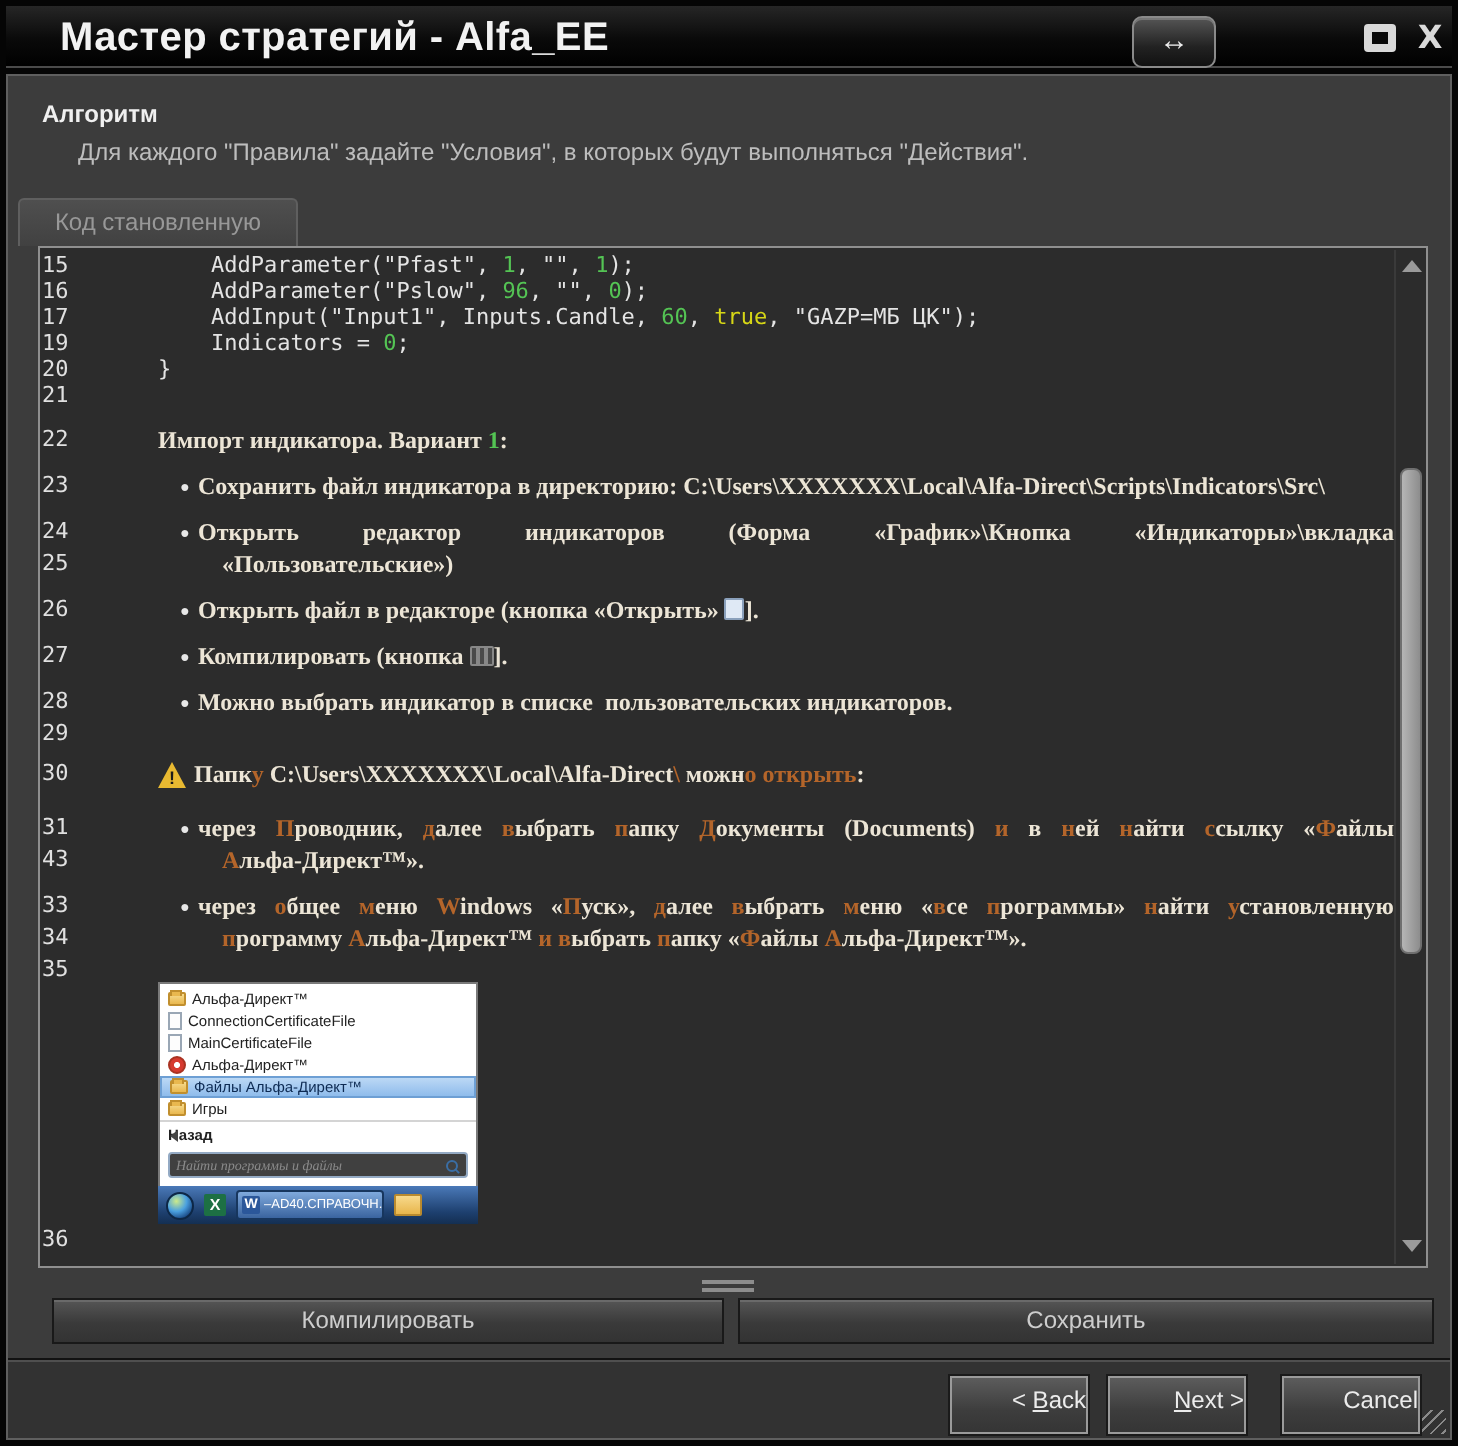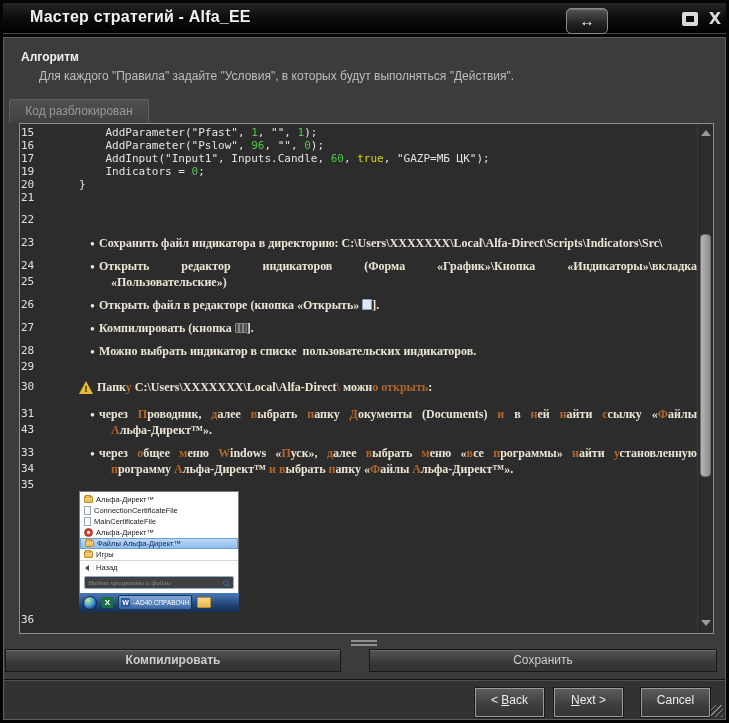--- a/index.html
+++ b/index.html
@@ -8,21 +8,21 @@
     position:relative; width:729px; height:723px; background:#050505;
     font-family:"Liberation Sans", sans-serif; overflow:hidden;
   }
   
   .titlebar {
     position:absolute; left:3px; top:3px; right:3px; height:31px;
     background:linear-gradient(#262626,#0a0a0a 55%,#000);
     border-bottom:1px solid #4a4a4a;
   }
   .title-text {
-    position:absolute; left:27px; top:5px; font-size:16px; font-weight:bold;
+    position:absolute; left:27px; top:5px; font-size:20px; font-weight:bold;
     color:#f2f2f2; letter-spacing:0.2px;
   }
   .btn-resize {
     position:absolute; left:563px; top:5px; width:42px; height:26px;
     background:linear-gradient(#555,#222 60%,#111);
     border:1px solid #8a8a8a; border-radius:5px;
     color:#eee; font-size:15px; font-weight:bold; text-align:center; line-height:24px;
     box-shadow:inset 0 1px 0 #777;
   }
   .btn-max {
@@ -121,32 +121,32 @@
   .split-handle {
     position:absolute; left:347px; top:4px; width:26px; height:6px;
     border-top:2px solid #8d8d8d; border-bottom:2px solid #8d8d8d;
   }
   .act-btn {
     position:absolute; top:611px; height:23px;
     background:linear-gradient(#565656,#3a3a3a 55%,#333);
     border:1px solid #191919; box-shadow:inset 0 1px 0 #6a6a6a;
     color:#cdcdcd; font-size:12px; text-align:center; line-height:21px;
   }
-  .act-compile { left:1px;  width:336px;font-weight:bold; }
+  .act-compile { left:22px;  width:336px; }
   .act-save    { left:365px; width:348px; }
   
   .footer {
     position:absolute; left:0; right:0; bottom:0; height:40px;
     background:#323232; border-top:1px solid #121212; box-shadow:inset 0 1px 0 #4f4f4f;
   }
   .f-btn {
     position:absolute; top:8px; width:69px; height:29px;
     background:linear-gradient(#5c5c5c,#3d3d3d 60%,#353535);
     border:1px solid #9a9a9a; outline:1px solid #1a1a1a;
-    color:#ececec; font-size:12px; text-align:center; line-height:22px;
+    color:#ececec; font-size:12px; text-align:right; line-height:22px;
   }
   .f-back   { left:471px; }
   .f-next   { left:550px; }
   .f-cancel { left:637px; }
   .grip {
     position:absolute; right:2px; bottom:2px; width:12px; height:12px;
     background:repeating-linear-gradient(135deg, transparent 0 3px, #8a8a8a 3px 4px);
   }
   
   .sm { position:relative; width:160px; height:121px; border:1px solid #7a7a7a; background:#fff;
@@ -157,21 +157,21 @@
   .sm-item.ind { }
   .sm-item.sel { background:linear-gradient(#bcd8f5,#8fbcec); border:1px solid #6d9fd4; color:#0d2a52; }
   .ic-folder { flex:none; width:9px; height:7px; background:linear-gradient(#f7dc90,#e9b84f);
                border:1px solid #c18f2e; border-radius:1px; position:relative; }
   .ic-folder::before { content:""; position:absolute; left:0; top:-2px; width:4px; height:2px;
                background:#e9b84f; border:1px solid #c18f2e; border-bottom:none; }
   .ic-file { flex:none; width:7px; height:9px; background:#fdfdfd; border:1px solid #9aa7b5; }
   .ic-app  { flex:none; width:9px; height:9px; border-radius:50%;
              background:radial-gradient(circle at 50% 50%, #fff 28%, #d63a2f 32%); border:1px solid #a32; }
   .sm-back { border-top:1px solid #d4d4d4; height:13px; display:flex; align-items:center;
-             padding-left:16px; font-size:7.5px; color:#222; position:relative; }
+             padding-left:4px; font-size:7.5px; color:#222; position:relative;font-weight:bold; }
   .sm-back .arr { position:absolute; left:5px; top:4px; width:0; height:0;
              border-top:3px solid transparent; border-bottom:3px solid transparent; border-right:4px solid #444; }
   .sm-search { height:20px; padding:3px 4px; background:#fff; }
   .sm-search .box { height:13px; border:1px solid #94aac4; border-radius:2px; background:#404040;
              display:flex; align-items:center; justify-content:space-between; padding:0 3px; }
   .sm-search .ph { font:italic 7px "Liberation Serif", serif; color:#8a8a8a; white-space:nowrap; overflow:hidden; }
   .mag { position:relative; flex:none; width:6px; height:6px; margin-right:1px; }
   .mag::before { content:""; position:absolute; left:0; top:0; width:4px; height:4px;
              border:1px solid #3a6ea5; border-radius:50%; }
   .mag::after { content:""; position:absolute; width:3px; height:1px; background:#3a6ea5;
@@ -199,21 +199,21 @@
     <div class="title-text">Мастер стратегий - Alfa_EE</div>
     <div class="btn-resize">↔</div>
     <div class="btn-max"></div>
     <div class="btn-close">X</div>
   </div>
 
   <div class="body">
     <div class="hdr-title">Алгоритм</div>
     <div class="hdr-sub">Для каждого "Правила" задайте "Условия", в которых будут выполняться "Действия".</div>
 
-    <div class="tab">Код разблокирован</div>
+    <div class="tab">Код становленную</div>
 
     <div class="editor">
       <div class="lines" id="lines">
           <div class="row r-code">
             <span class="ln">15</span>
             <div class="ct"><span>    AddParameter("Pfast", </span><span class="g">1</span><span>, "", </span><span class="g">1</span><span>);</span></div>
           </div>
           <div class="row r-code">
             <span class="ln">16</span>
             <div class="ct"><span>    AddParameter("Pslow", </span><span class="g">96</span><span>, "", </span><span class="g">0</span><span>);</span></div>
@@ -229,20 +229,21 @@
           <div class="row r-code">
             <span class="ln">20</span>
             <div class="ct"><span>}</span></div>
           </div>
           <div class="row r-code">
             <span class="ln">21</span>
             <div class="ct"></div>
           </div>
           <div class="row r-note">
             <span class="ln">22</span>
+            <div class="ct"><span>Импорт индикатора. Вариант </span><span class="g">1</span><span>:</span></div>
           </div>
           <div class="row r-bullet">
             <span class="ln">23</span>
             <div class="ct">
               <span class="blt">●</span>
               <div class="txt"><span>Сохранить файл индикатора в директорию: C:\Users\XXXXXXX\Local\Alfa-Direct\Scripts\Indicators\Src\</span></div>
             </div>
           </div>
           <div class="row r-bullet">
             <span class="ln">24</span>

